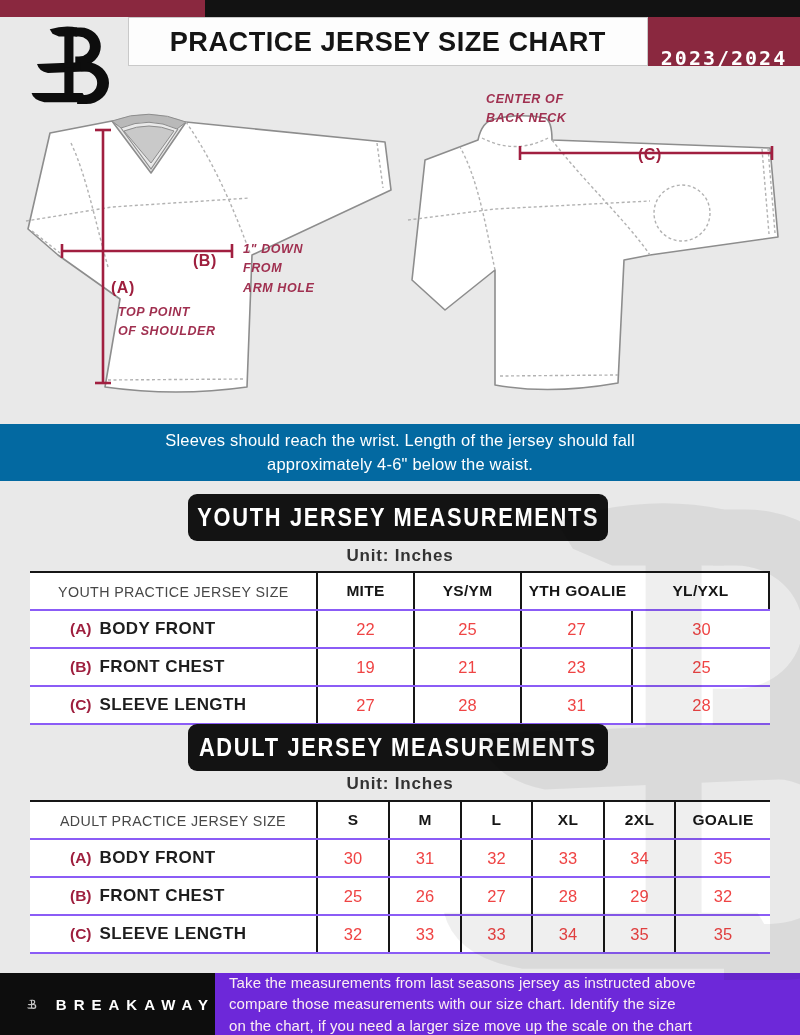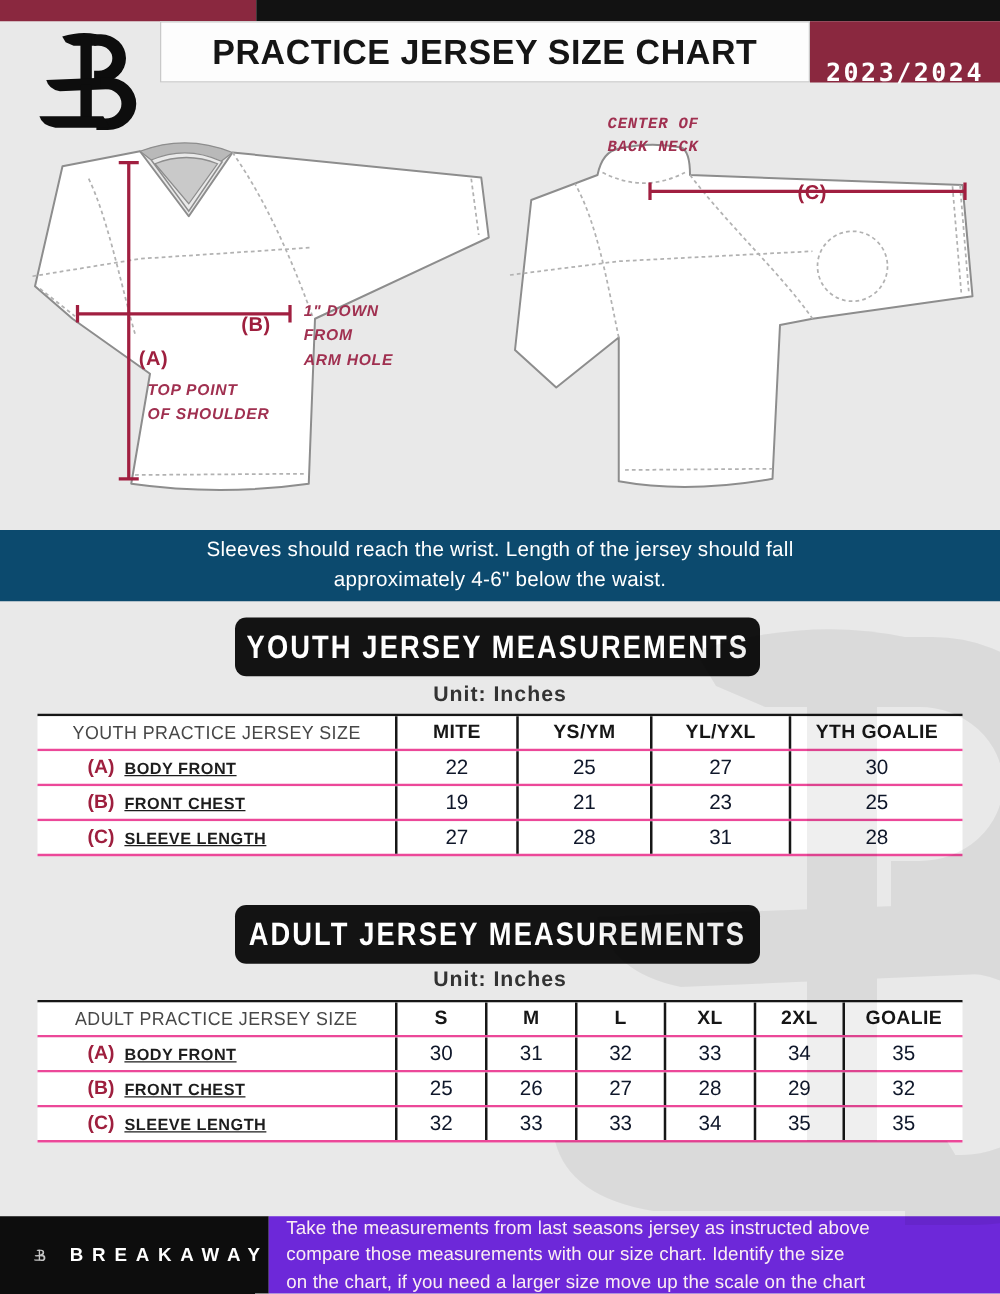--- a/index.html
+++ b/index.html
@@ -39,21 +39,21 @@
   .anno-key {
     position:absolute; color:#9e1f3e; font-weight:bold; font-size:16px; letter-spacing:.5px;
   }
   .anno-desc {
     position:absolute; color:#a03050; font-style:italic; font-size:12.5px;
     letter-spacing:.6px; line-height:1.55; font-weight:bold;
   }
 
   
   .note-banner {
-    position:absolute; left:0; top:424px; width:800px; height:57px; background:#0c4a6e;
+    position:absolute; left:0; top:424px; width:800px; height:57px; background:#0369a1;
     display:flex; align-items:center; justify-content:center;
   }
   .note-banner .note {
     color:#fff; font-size:16.5px; line-height:1.45; text-align:center; letter-spacing:.2px;
   }
 
   
   .heading-box {
     position:absolute; left:188px; width:420px; height:47px; background:#131313;
     border-radius:9px; display:flex; align-items:center; justify-content:center;
@@ -62,32 +62,32 @@
     color:#fff; font-size:26px; font-weight:bold; letter-spacing:2px;
     transform:scaleX(.84); white-space:nowrap;
   }
   .unit-label {
     position:absolute; left:0; width:800px; text-align:center;
     font-size:17px; color:#333; letter-spacing:.8px; font-weight:bold;
   }
 
   
   .table { position:absolute; left:30px; width:740px; border-top:2px solid #161616; }
-  .trow { display:grid; height:28px; border-bottom:2px solid #ec4899; background:#fff; }
+  .trow { display:grid; height:38px; border-bottom:2px solid #8b5cf6; background:#fff; }
   .youth .trow { grid-template-columns:288px 97px 107px 111px 137px; }
   .adult .trow { grid-template-columns:288px 72px 72px 71px 72px 71px 94px; }
   .cell { display:flex; align-items:center; justify-content:center; }
   .vline { border-right:2px solid #161616; }
   .head-label { font-size:15px; color:#474747; letter-spacing:.4px; transform-origin:center; }
   .head-label span { transform:scaleX(.95); display:inline-block; }
   .col-head { font-size:15.5px; font-weight:bold; color:#161616; letter-spacing:.3px; }
-  .val { font-size:16.5px; color:#0f172a; }
+  .val { font-size:16.5px; color:#ef4444; }
   .label-cell { justify-content:flex-start; padding-left:40px; }
   .rowkey { color:#9e1f3e; font-weight:bold; font-size:15.5px; margin-right:8px; }
-  .rowlabel { color:#1d1d1d; font-size:13px; letter-spacing:.4px; font-weight:bold;text-decoration:underline; }
+  .rowlabel { color:#1d1d1d; font-size:17px; letter-spacing:.4px; font-weight:bold; }
 
   
   .footer-black {
     position:absolute; left:0; top:973px; width:215px; height:62px; background:#0d0d0d;
     display:flex; align-items:center;
   }
   .footer-brand {
     color:#fff; font-size:15px; font-weight:bold; letter-spacing:7px; margin-left:19px;
   }
   .footer-maroon {
@@ -179,43 +179,43 @@
     </g>
   </svg>
 
   <div class="anno-key" style="left:111px; top:279px;">(A)</div>
   <div class="anno-desc pre" style="left:118px; top:303px;">TOP POINT
 OF SHOULDER</div>
   <div class="anno-key" style="left:193px; top:252px;">(B)</div>
   <div class="anno-desc pre" style="left:243px; top:240px;">1" DOWN
 FROM
 ARM HOLE</div>
-  <div class="anno-desc pre" style="left:486px; top:90px;font-family:Liberation Mono, monospace;">CENTER OF
+  <div class="anno-desc pre" style="left:486px; top:90px;">CENTER OF
 BACK NECK</div>
   <div class="anno-key" style="left:638px; top:146px;">(C)</div>
 
   <div class="note-banner">
     <div class="note pre">Sleeves should reach the wrist. Length of the jersey should fall
 approximately 4-6" below the waist.</div>
   </div>
 
   <div class="heading-box" style="top:494px;">
     <div class="heading">YOUTH JERSEY MEASUREMENTS</div>
   </div>
   <div class="unit-label" style="top:546px;">Unit: Inches</div>
 
   <div class="table youth" style="top:571px;">
     <div class="trow">
       <div class="cell head-label vline">
           <span>YOUTH PRACTICE JERSEY SIZE</span>
         </div>
       <div class="cell col-head vline">MITE</div>
       <div class="cell col-head vline">YS/YM</div>
+      <div class="cell col-head">YTH GOALIE</div>
       <div class="cell col-head vline">YL/YXL</div>
-      <div class="cell col-head">YTH GOALIE</div>
     </div>
     <div class="trow">
       <div class="cell label-cell vline">
         <span class="rowkey">(A)</span>
         <span class="rowlabel">BODY FRONT</span>
       </div>
       <div class="cell val vline">22</div>
       <div class="cell val vline">25</div>
       <div class="cell val vline">27</div>
       <div class="cell val">30</div>

